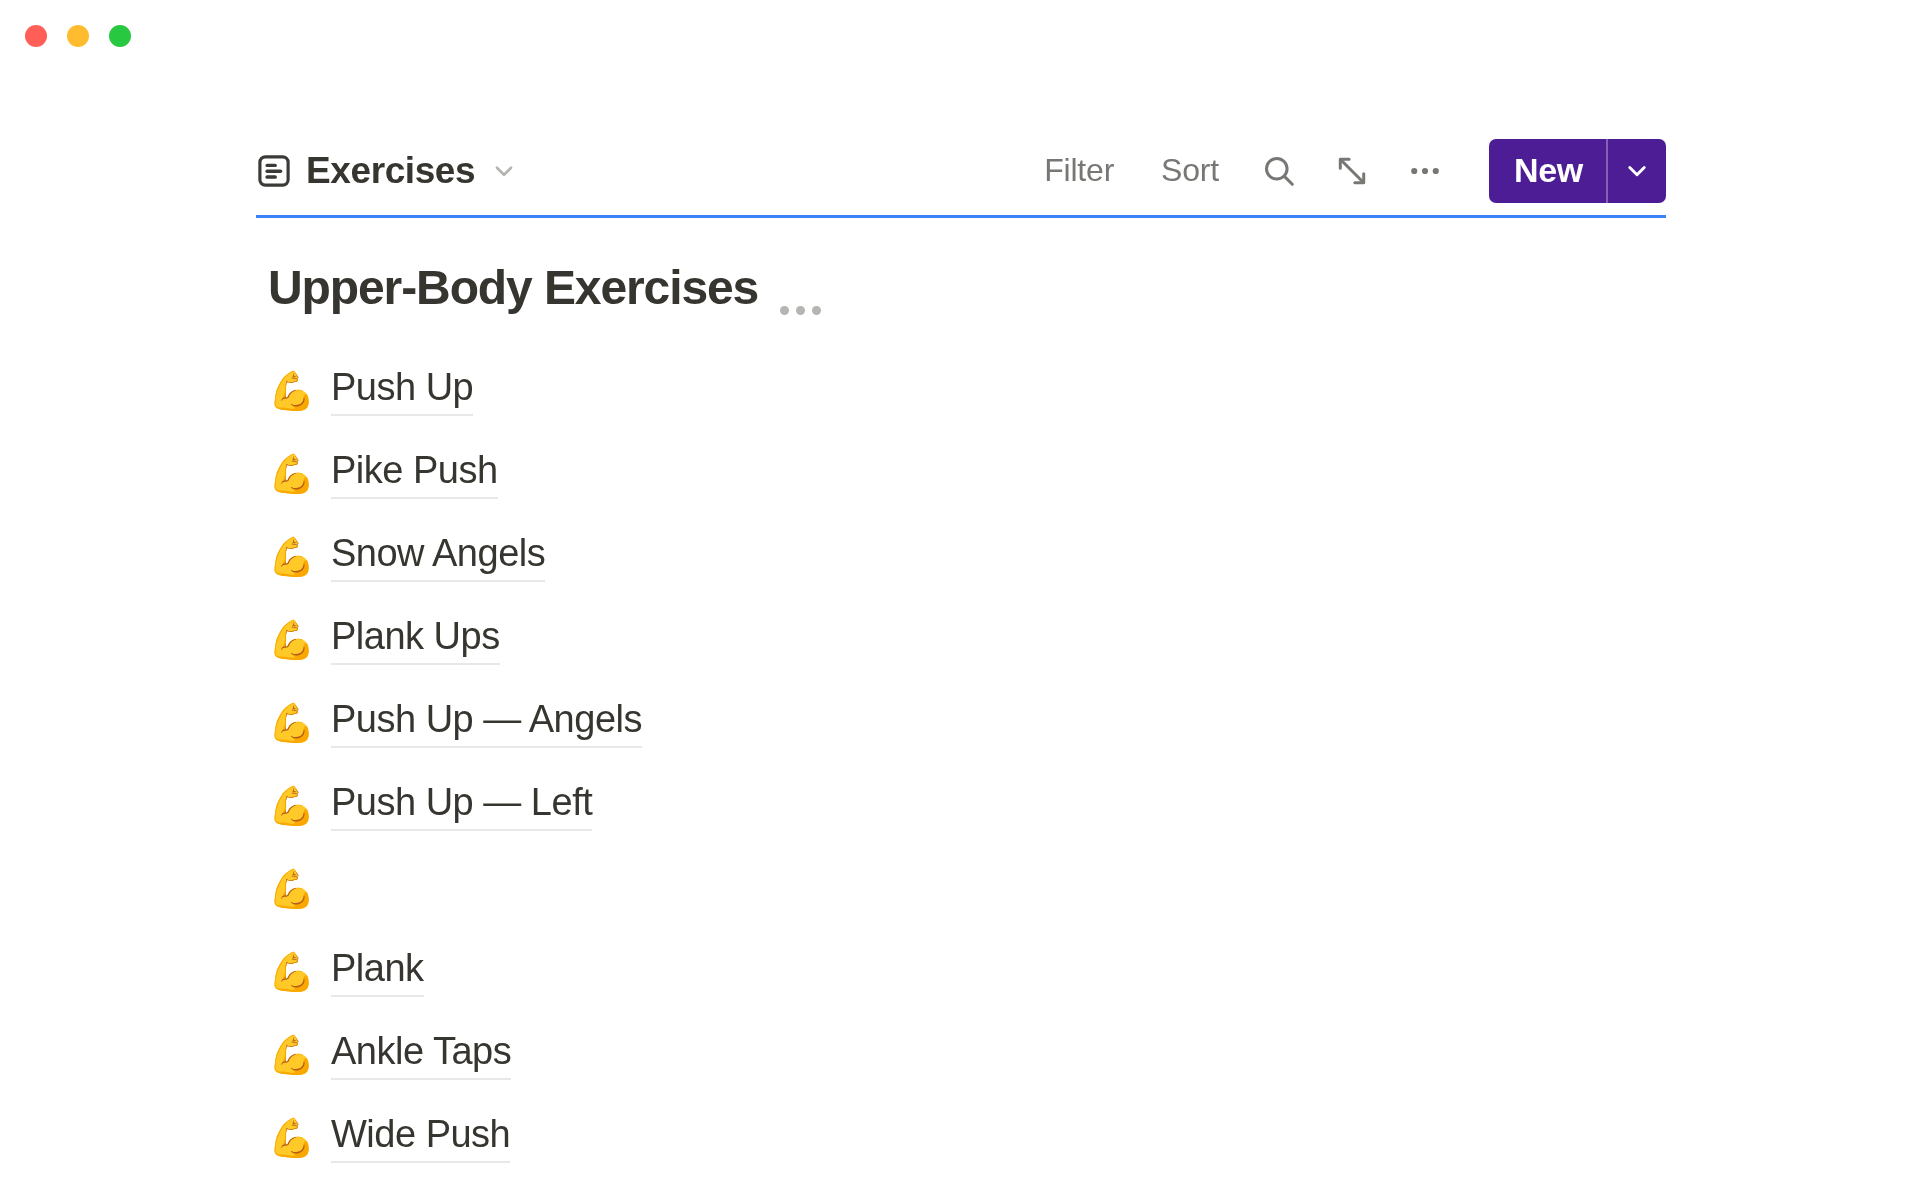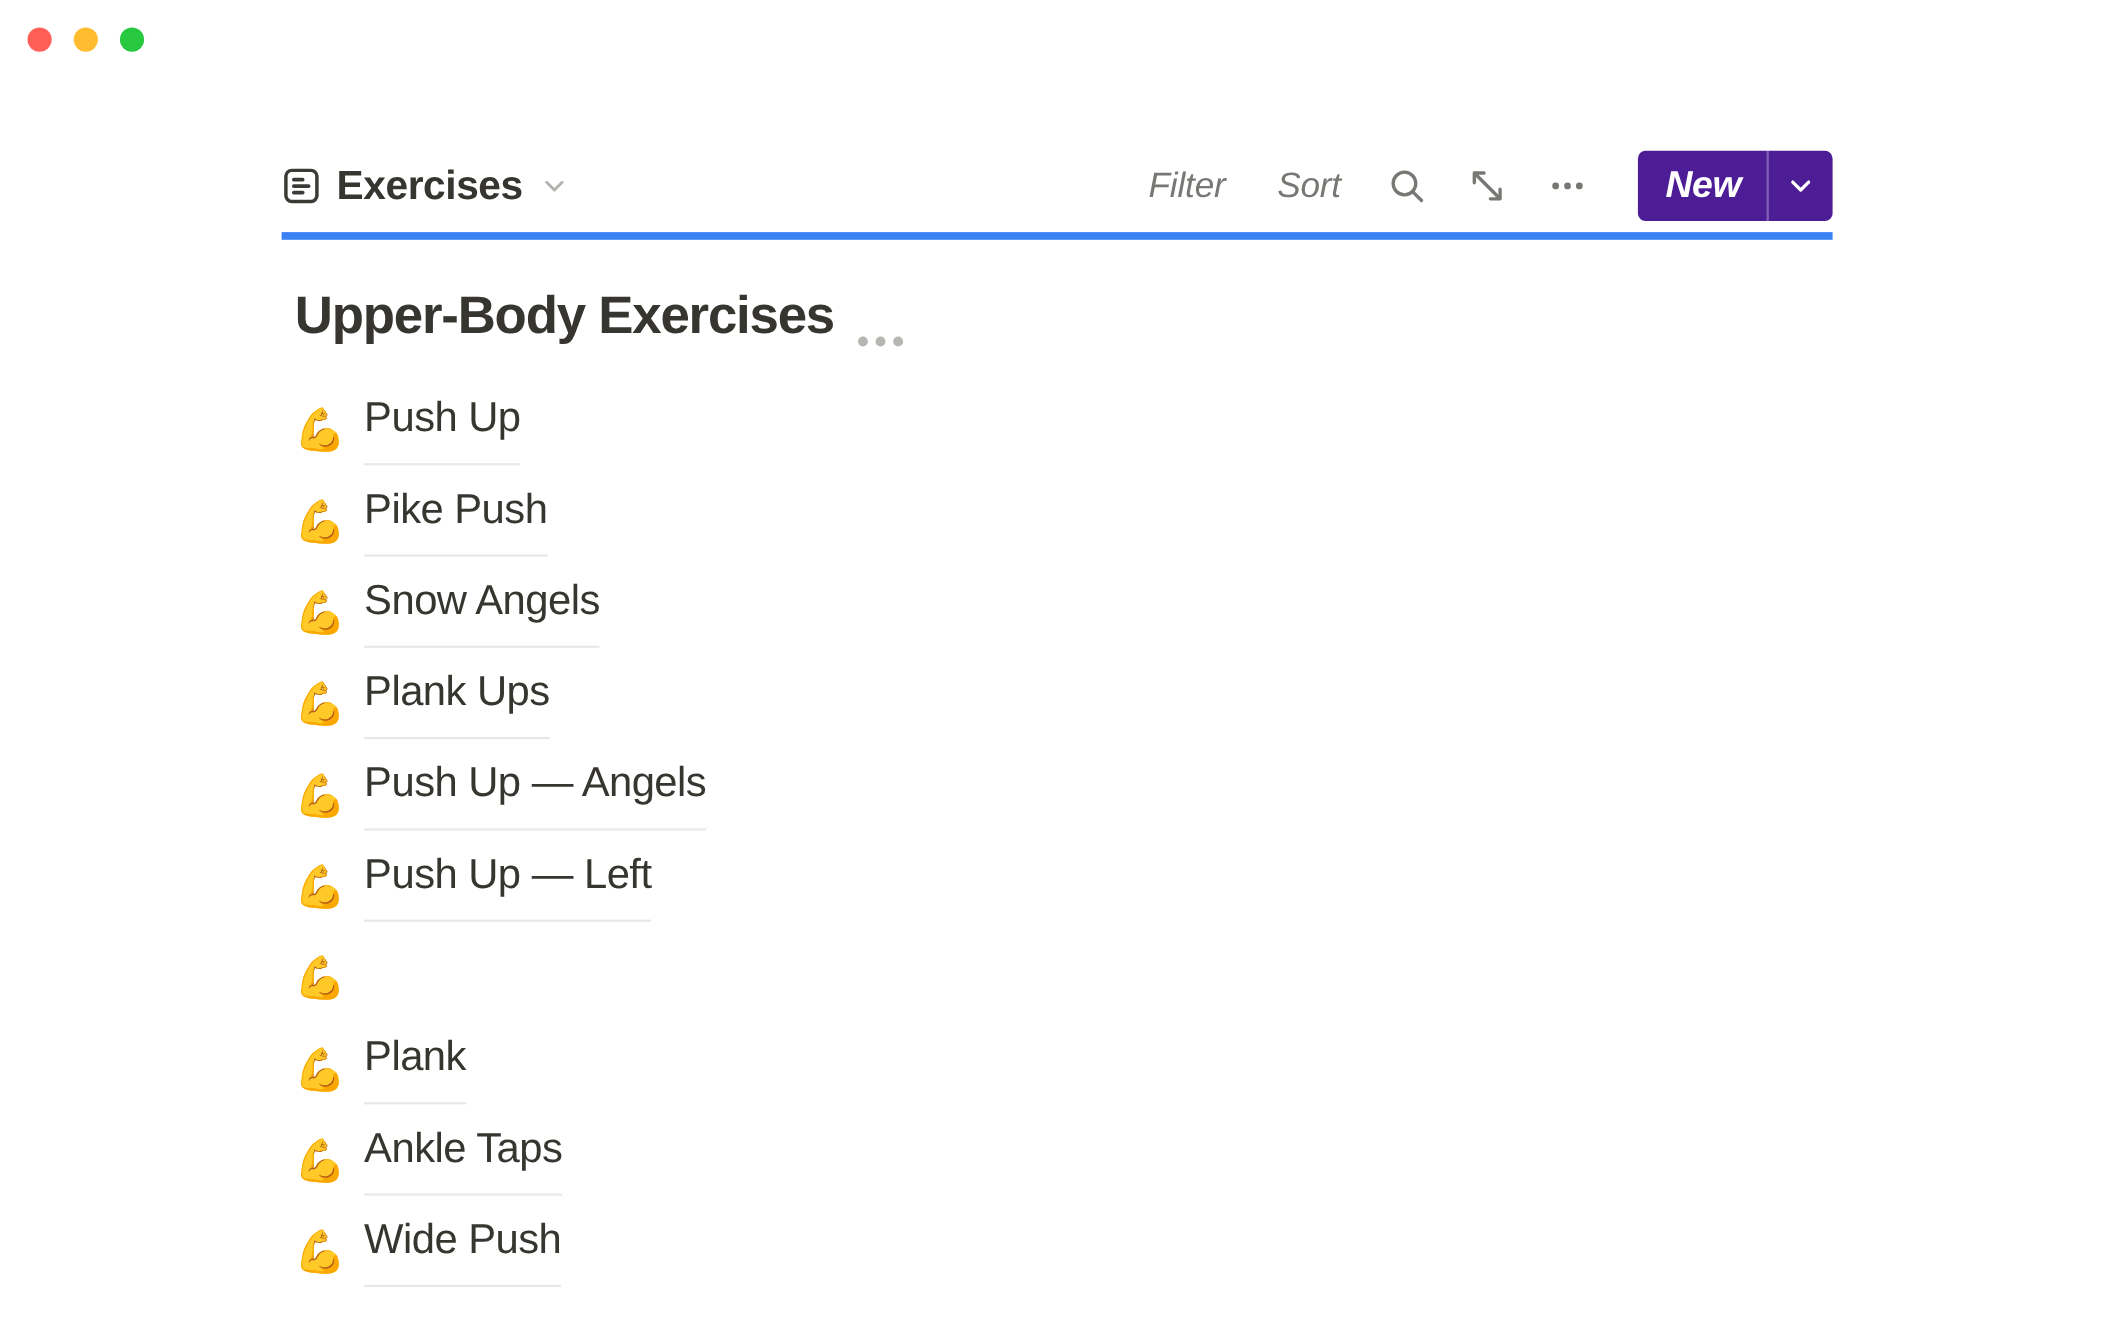--- a/index.html
+++ b/index.html
@@ -39,21 +39,21 @@
     top: 0;
     width: 1410px;
   }
 
   
   #db-toolbar {
     position: relative;
     height: 92px;
     display: flex;
     align-items: center;
-    border-bottom: 7px solid #3b82f6;
+    border-bottom: 3px solid #3b82f6;
     box-sizing: border-box;
     margin-top: 126px;
   }
   #db-title-group {
     display: flex;
     align-items: center;
     gap: 14px;
   }
   #db-view-icon {
     width: 36px;
@@ -72,21 +72,20 @@
     height: 26px;
     display: block;
     margin-left: 2px;
   }
 
   #toolbar-actions {
     margin-left: auto;
     display: flex;
     align-items: center;
     gap: 11px;
-    font-style: italic;
   }
   .tb-text-btn {
     font-size: 32px;
     color: #787774;
     padding: 4px 18px;
     white-space: nowrap;
     letter-spacing: -0.2px;
   }
   .tb-icon-btn {
     width: 62px;
@@ -174,21 +173,21 @@
     flex: 0 0 46px;
     text-align: center;
     font-family: "DejaVu Sans", sans-serif;
     color: #37352f;
   }
   .exercise-name {
     font-size: 38px;
     letter-spacing: -0.5px;
     color: #37352f;
     border-bottom: 2px solid #e8e8e6;
-    padding-bottom: 19px;
+    padding-bottom: 5px;
     white-space: nowrap;
   }
 </style>
 </head>
 <body>
 
 <div id="window-controls">
   <span class="traffic-light" style="background:#ff5f57"></span>
   <span class="traffic-light" style="background:#febc2e"></span>
   <span class="traffic-light" style="background:#28c840"></span>

